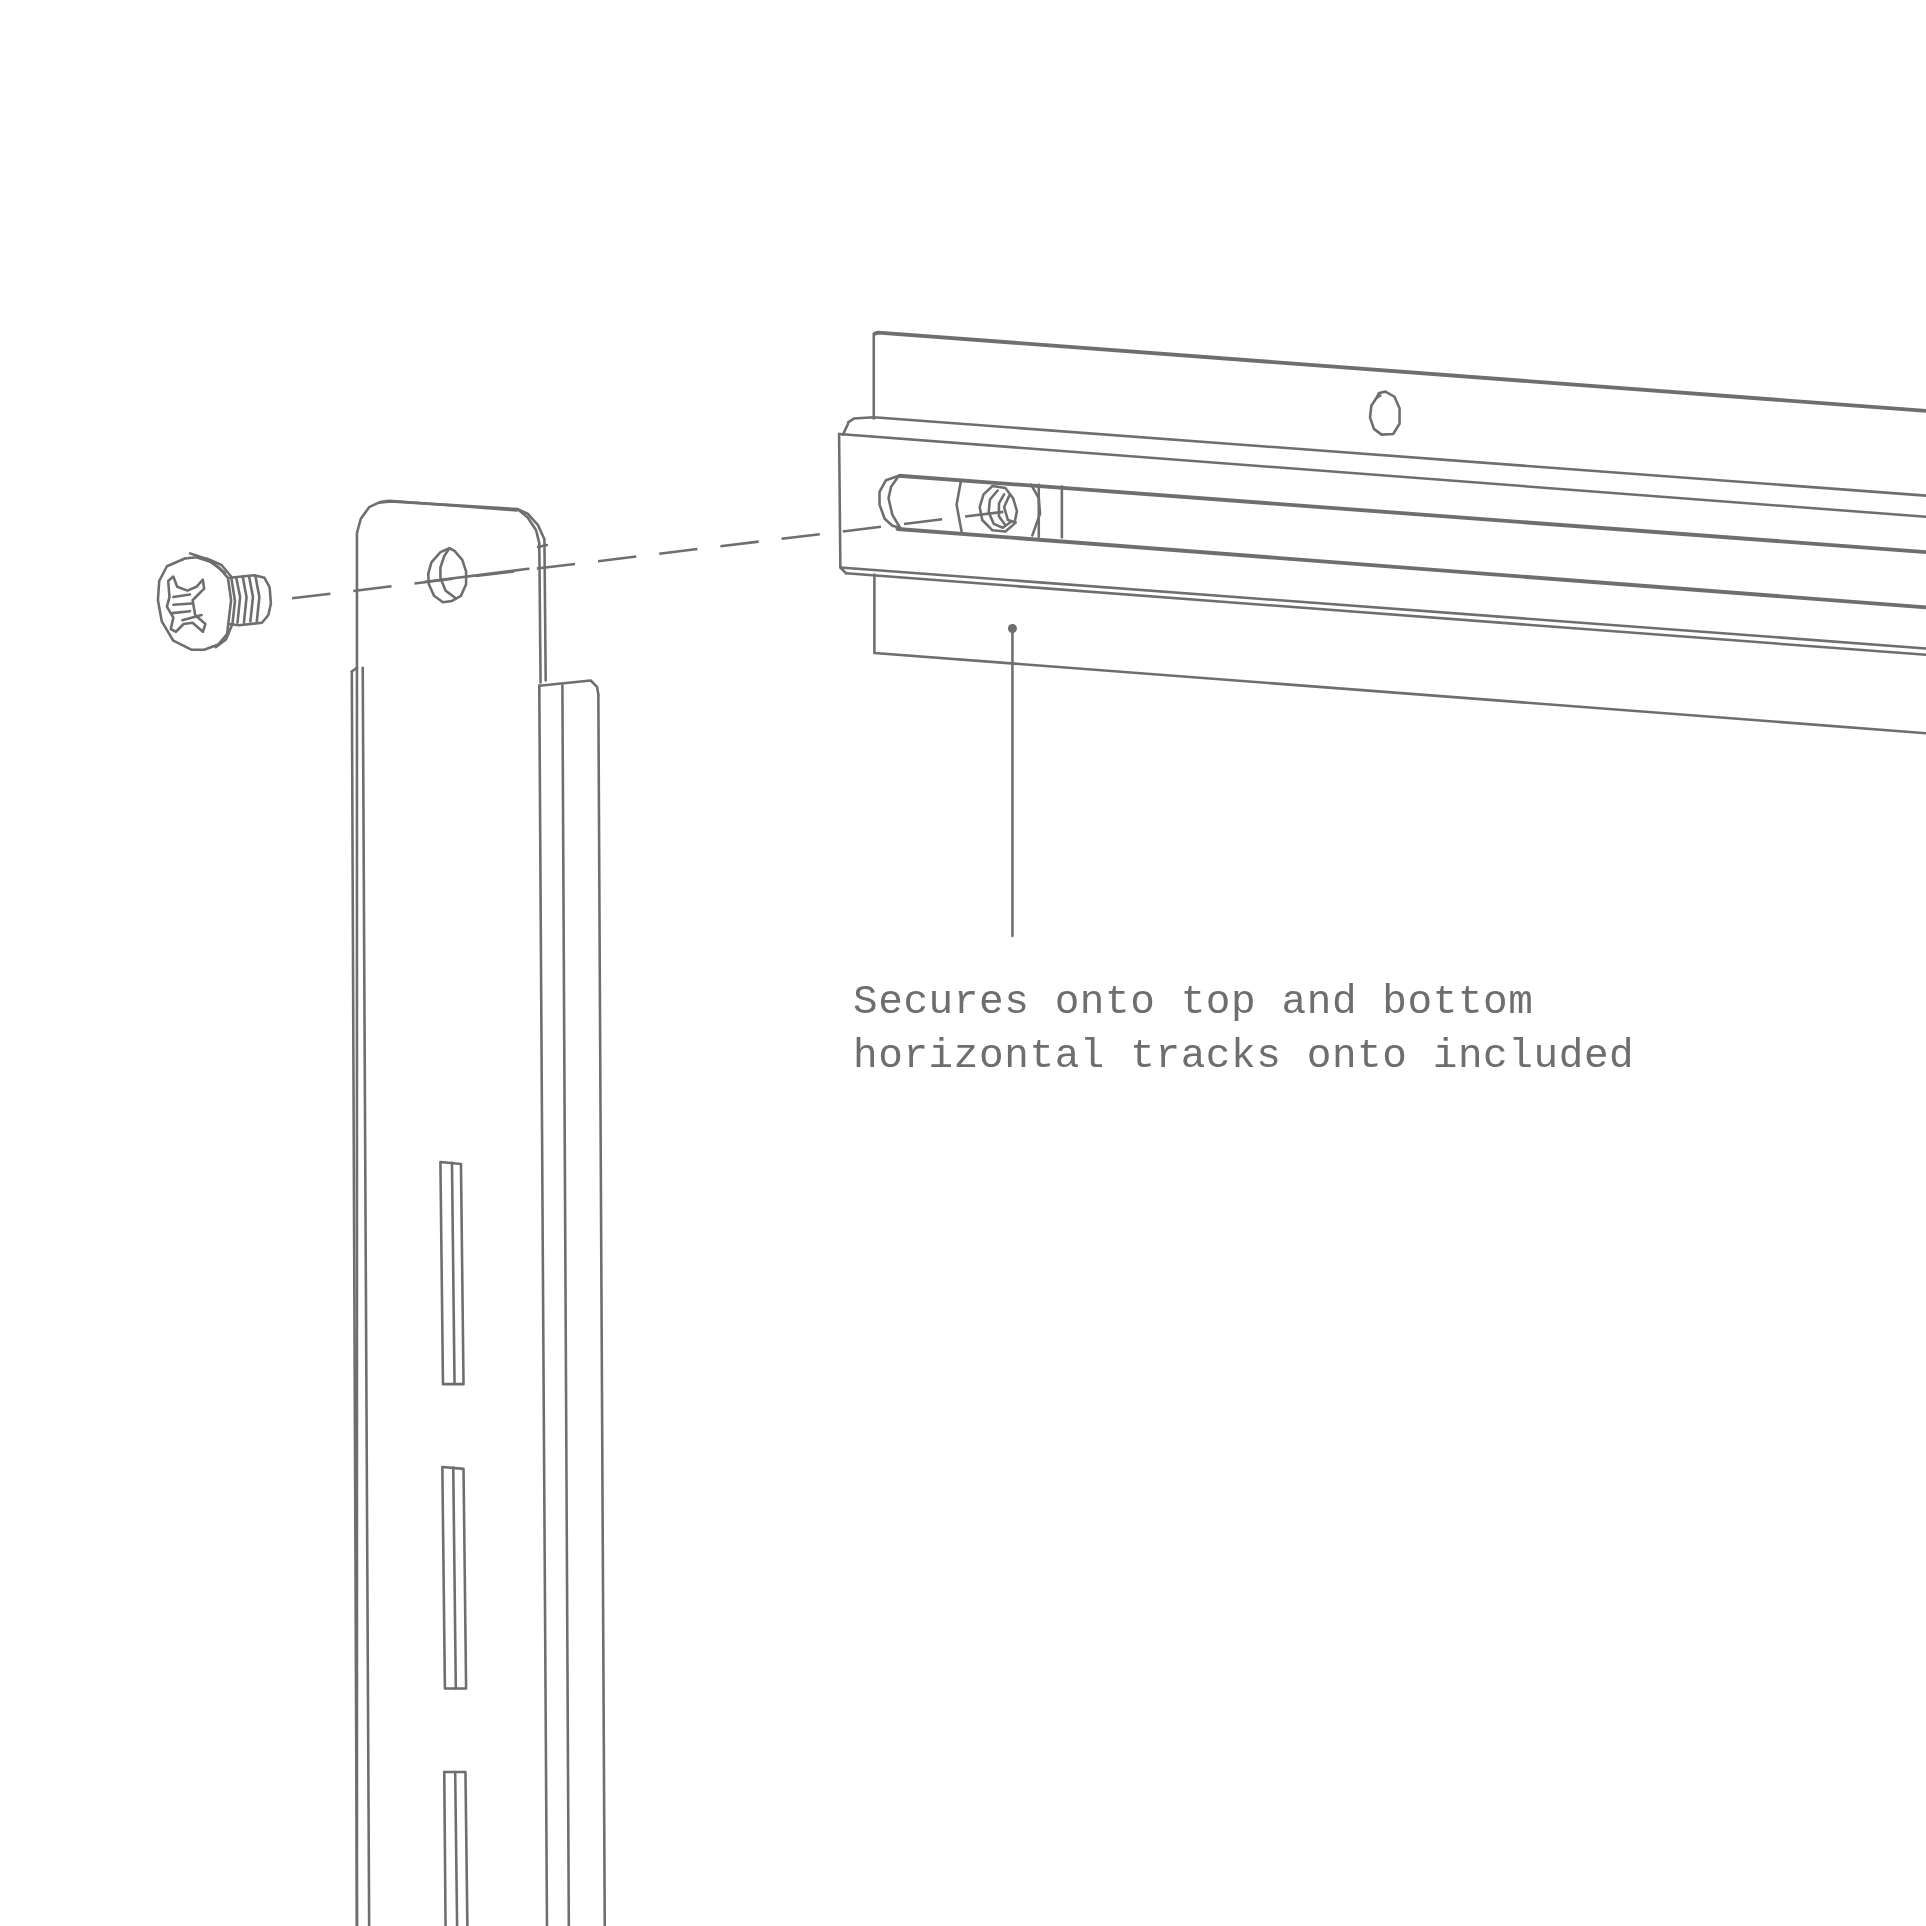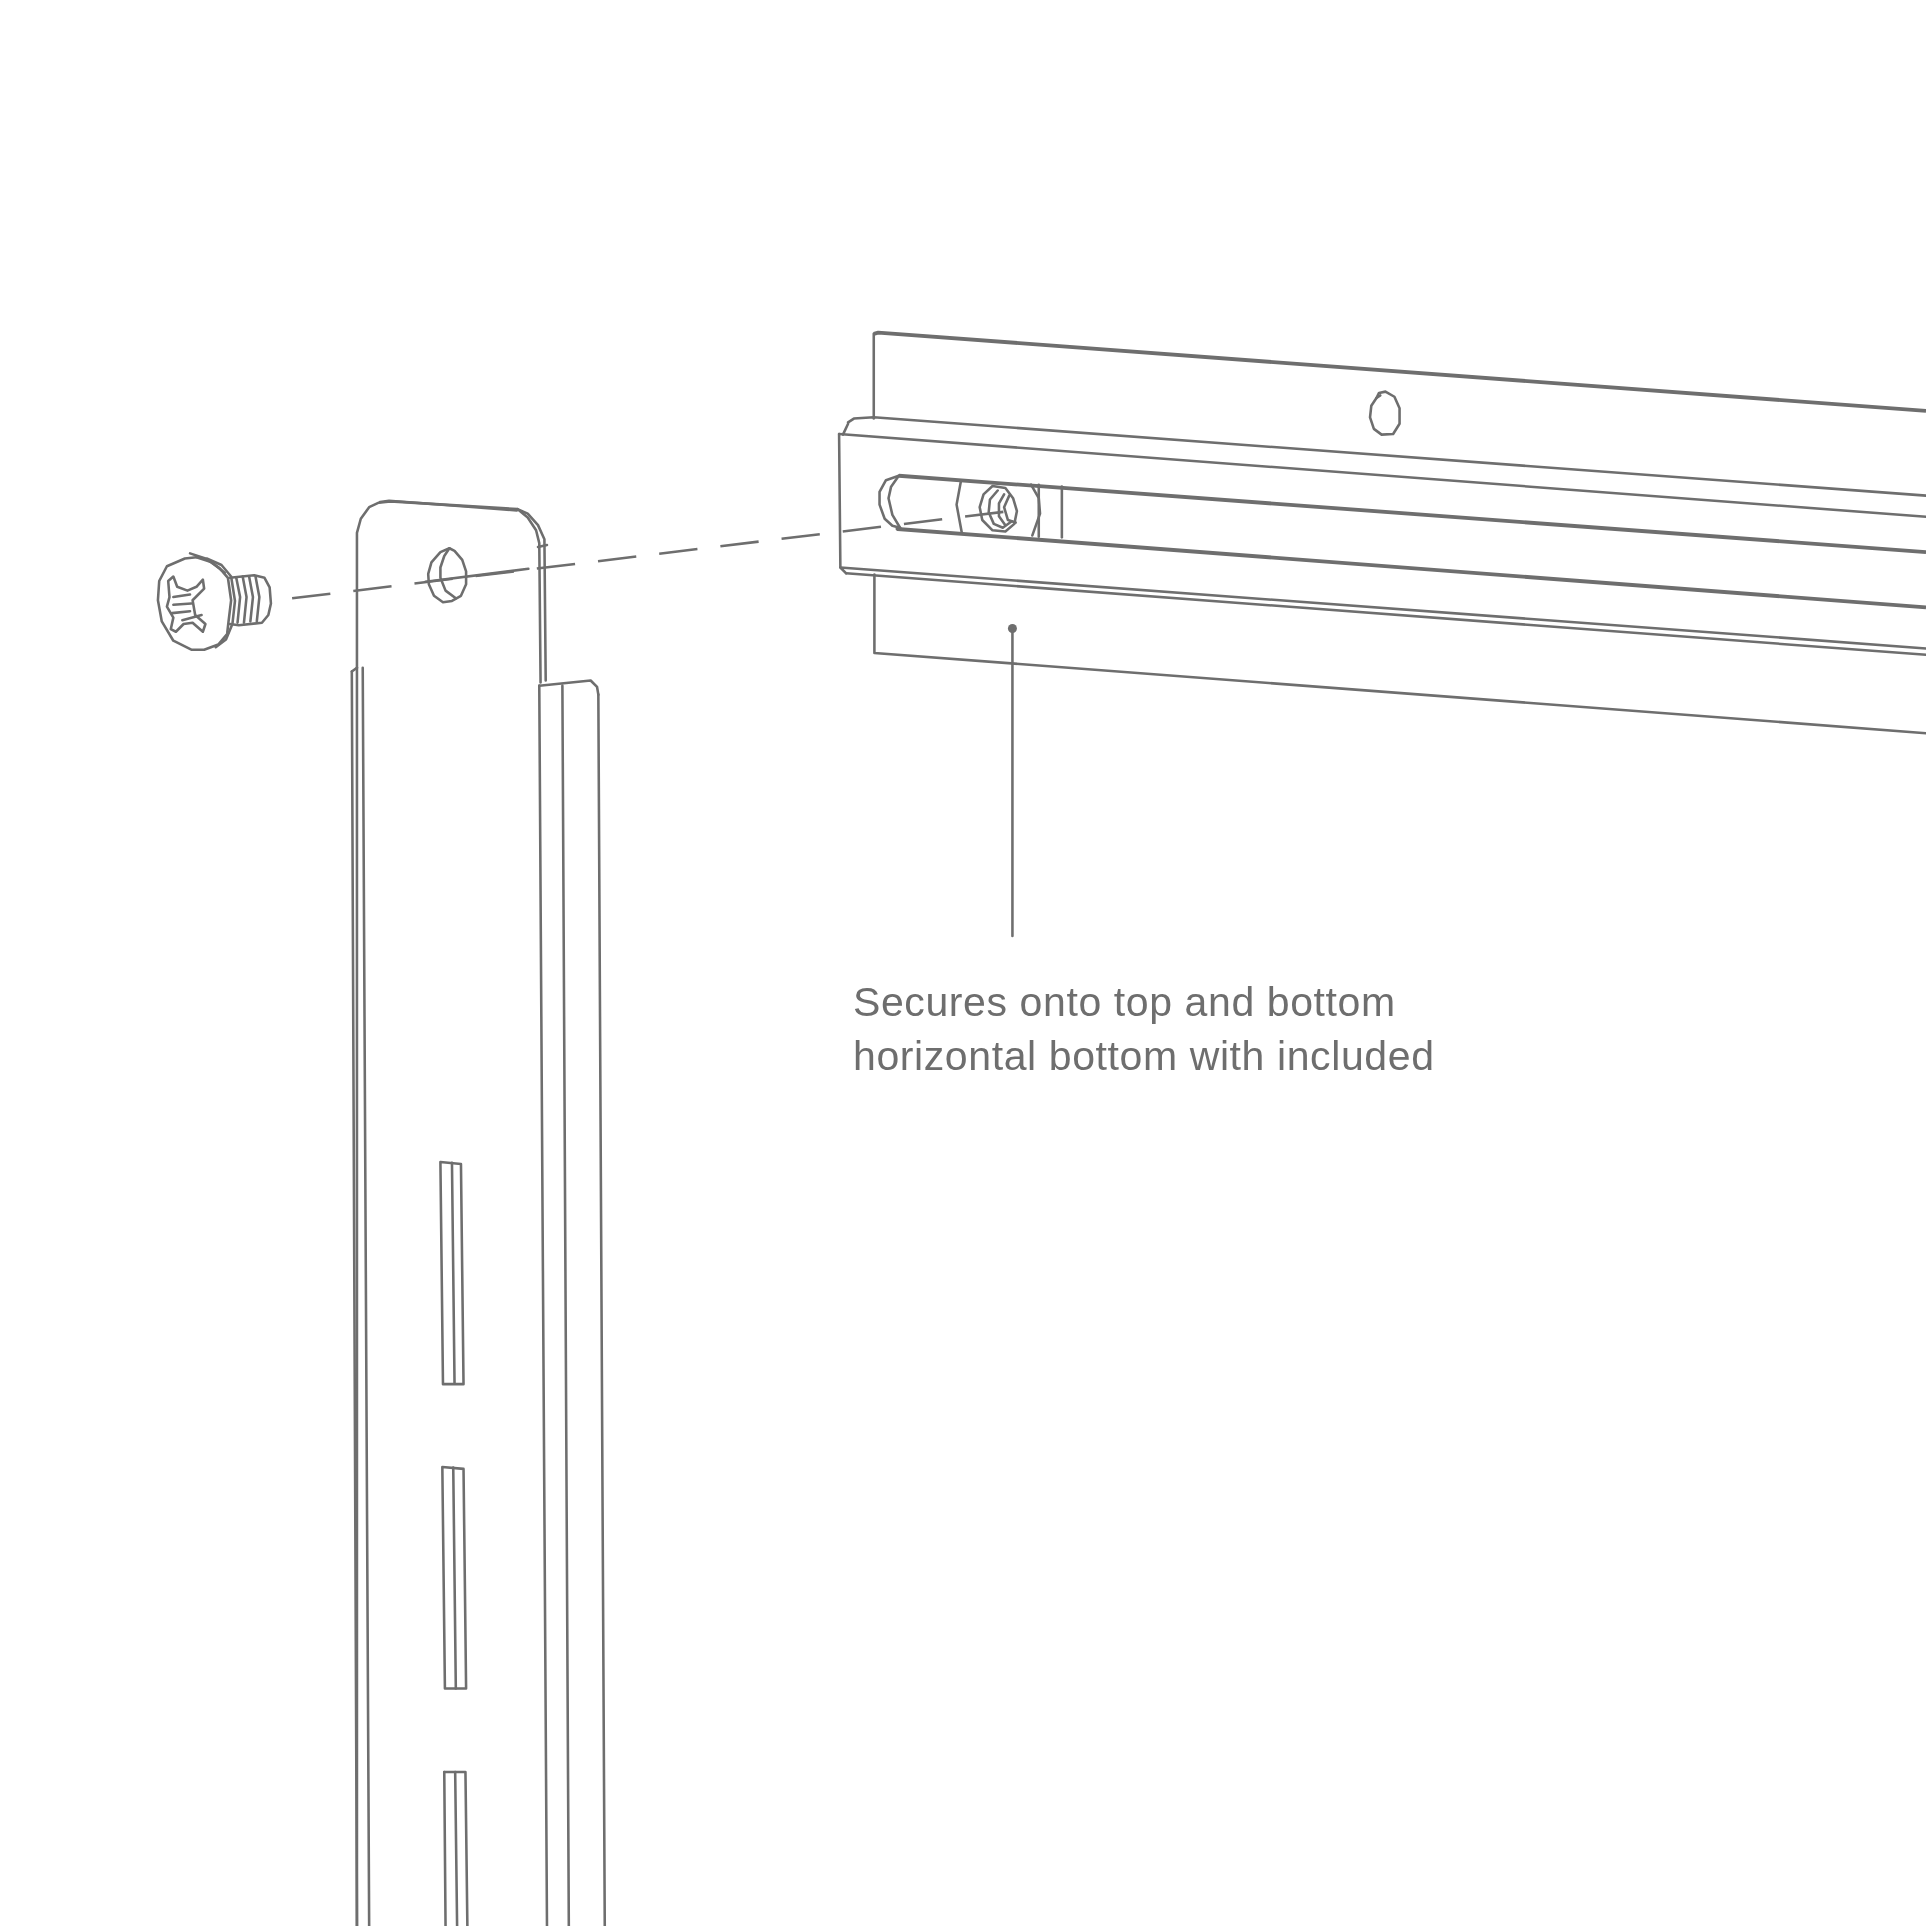--- a/index.html
+++ b/index.html
@@ -6,21 +6,21 @@
     body { width: 1926px; height: 1926px; position: relative; overflow: hidden; }
     #diagram { position: absolute; left: 0; top: 0; width: 1926px; height: 1926px; }
     .ln { fill: none; stroke: #6e6e6e; stroke-width: 4; stroke-linejoin: round; stroke-linecap: round; }
     .ln-thick { fill: none; stroke: #6e6e6e; stroke-width: 6; stroke-linejoin: round; }
     .dash { fill: none; stroke: #6e6e6e; stroke-width: 4; stroke-dasharray: 60 36; }
     .caption {
       position: absolute;
       left: 853px;
       top: 975px;
       width: 770px;
-      font-family: Liberation Sans, sans-serif;
+      font-family: Liberation Mono, monospace;
       font-size: 41px;
       line-height: 54px;
       color: #6e6e6e;
       letter-spacing: 0.6px;
     }
     .caption span { display: block; white-space: nowrap; }
   </style>
 </head>
 <body>
 
@@ -124,15 +124,15 @@
   </g>
 
   <g>
     <circle cx="1577" cy="979" r="7" fill="#6e6e6e"></circle>
     <path class="ln" d="M1577 979 L1577 1458"></path>
   </g>
 </svg>
 
 <div class="caption">
   <span>Secures onto top and bottom</span>
-  <span>horizontal bottom with included</span>
+  <span>horizontal tracks onto included</span>
 </div>
 
 
 </body></html>

